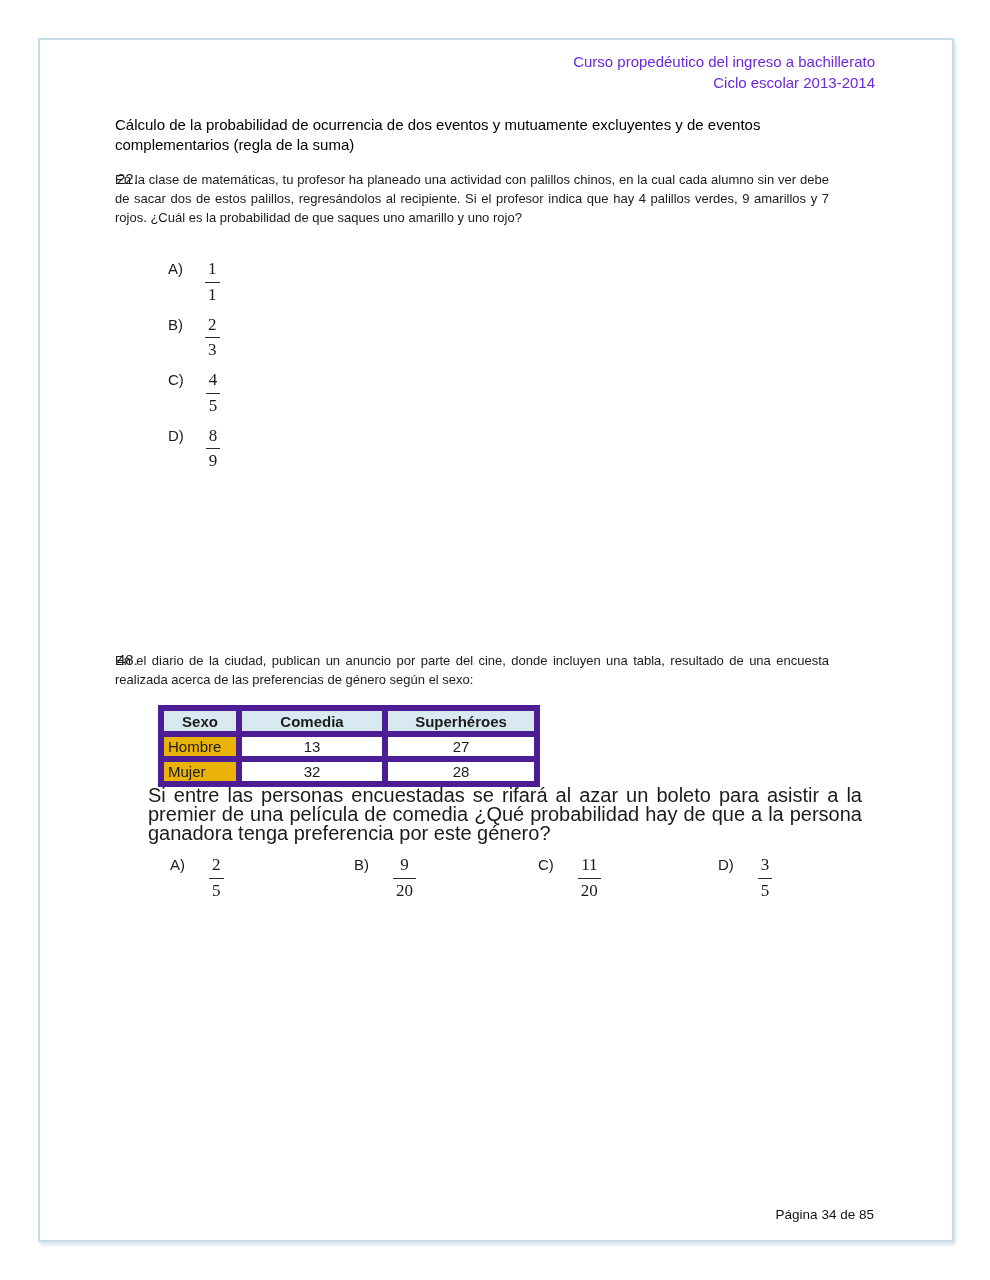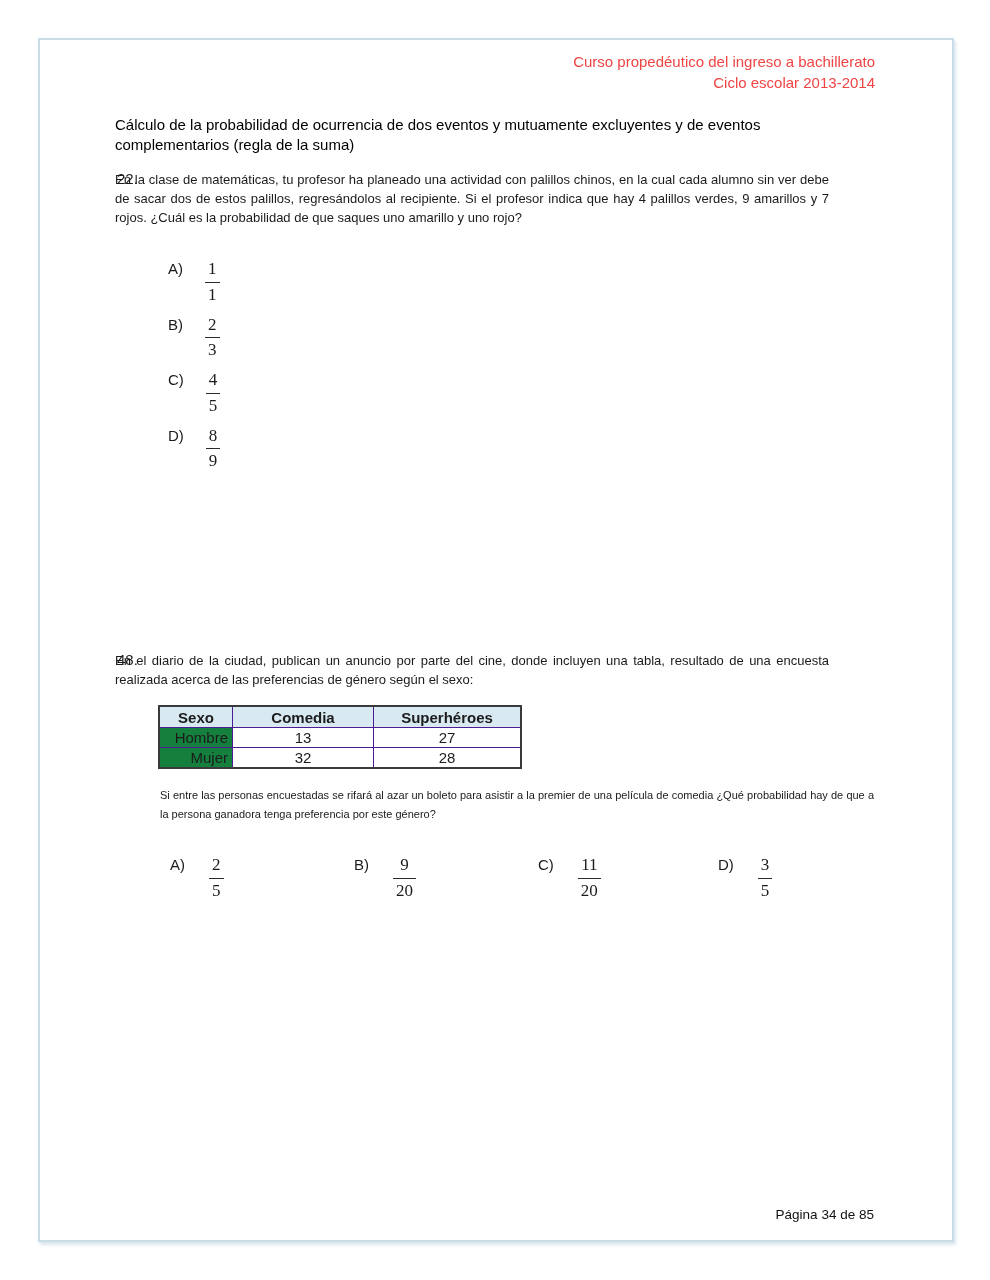--- a/index.html
+++ b/index.html
@@ -9,37 +9,37 @@
     color:#1b1b1b;overflow:hidden;
   }
   .frame{
     position:absolute;left:38px;top:38px;width:912px;height:1200px;
     border:2px solid #c8dde8;
     box-shadow:2px 3px 3px rgba(190,210,222,0.55);
     background:#ffffff;
   }
   .doc-header{
     position:absolute;top:51px;right:115px;text-align:right;
-    font-size:15px;line-height:21px;color:#ef4444;
+    font-size:15px;line-height:21px;color:#6d28d9;
   }
   .heading{
     position:absolute;left:115px;top:115px;width:762px;
     font-size:15px;font-weight:normal;line-height:20px;color:#000;
   }
   .question{position:absolute;left:115px;width:762px;}
   .q47{top:170px;}
   .q48{top:651px;}
   .qnum{position:absolute;left:2px;top:0;font-size:15px;}
   .qtext{
     width:714px;font-size:13px;line-height:19px;
     text-align:justify;
   }
   .para2{
-    position:absolute;left:160px;top:786px;width:714px;
-    font-size:11px;line-height:19px;text-align:justify;
+    position:absolute;left:148px;top:786px;width:714px;
+    font-size:20px;line-height:19px;text-align:justify;
   }
   
   .frac{
     display:inline-flex;flex-direction:column;align-items:center;
     font-family:"Liberation Serif","DejaVu Serif",serif;
     font-size:17px;line-height:1.1;color:#1b1b1b;
   }
   .frac .num{padding:0 3px 3px;}
   .frac .den{border-top:1px solid #2a2a2a;padding:3px 3px 0;}
   
@@ -55,27 +55,27 @@
   .options-h .opt.o1{left:184px;}
   .options-h .opt.o2{left:368px;}
   .options-h .opt.o3{left:548px;}
   
   .data-table{
     position:absolute;left:158px;top:705px;
     border-collapse:collapse;font-size:15px;
     border:2px solid #3a3a3a;
   }
   .data-table th,.data-table td{
-    border:1px solid #4c1d95;padding:0 4px;height:19px;
+    border:6px solid #4c1d95;padding:0 4px;height:19px;
     vertical-align:middle;
   }
   .data-table th{
     background:#d8e9f1;font-weight:bold;text-align:center;height:20px;
   }
-  .data-table td.rowhead{background:#15803d;text-align:right;}
+  .data-table td.rowhead{background:#eab308;text-align:left;}
   .data-table td{text-align:center;}
   .col-sexo{width:64px;}
   .col-comedia{width:132px;}
   .col-super{width:138px;}
   .footer{
     position:absolute;top:1207px;right:116px;font-size:13.5px;color:#111;
   }
   .footer .b{font-weight:normal;}
 </style>
 </head>

